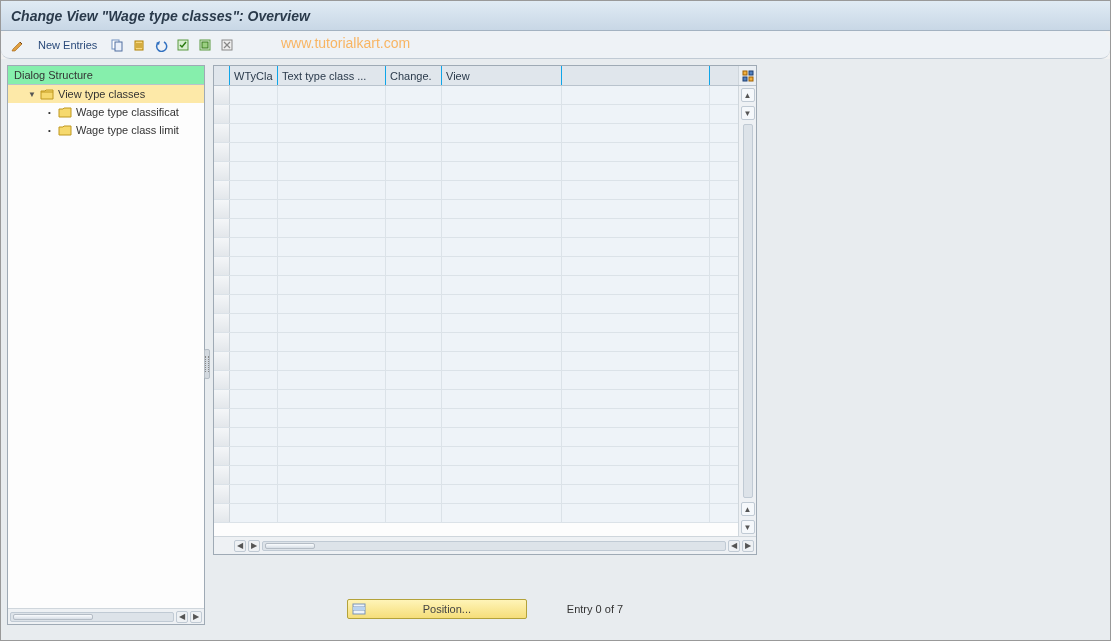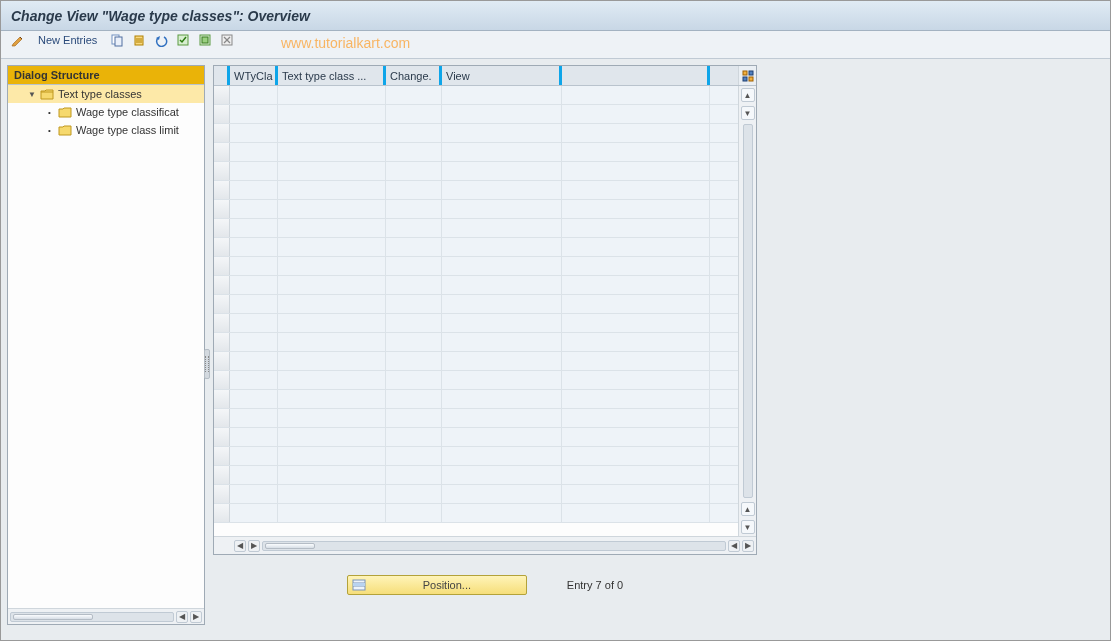--- a/index.html
+++ b/index.html
@@ -26,26 +26,27 @@
     font-weight: bold;
     font-style: italic;
     font-size: 14px;
     color: #2a3a4b;
   }
 
   
   .toolbar {
     height: 28px;
     display: flex;
-    align-items: flex-start;
+    align-items: center;
     padding: 0 8px;
     background: #eef2f6;
     border-bottom: 1px solid #c0cad4;
     gap: 4px;
     position: relative;
+    border-radius: 9px;
   }
   .btn-icon {
     width: 18px; height: 18px;
     display: inline-flex; align-items: center; justify-content: center;
     border: 1px solid transparent;
     border-radius: 2px;
     cursor: pointer;
   }
   .btn-text {
     padding: 2px 6px;
@@ -74,24 +75,24 @@
   .tree-panel {
     position: absolute;
     top: 6px; left: 6px;
     width: 198px;
     height: 560px;
     background: #fdfdfd;
     border: 1px solid #9faab5;
     display: flex; flex-direction: column;
   }
   .tree-header {
-    background: #eab308;
+    background: #86efac;
     border-bottom: 1px solid #b9c3cd;
     padding: 3px 6px;
-    font-weight: bold;
+    font-weight: normal;
     color: #333;
   }
   .tree-body { flex: 1; overflow: hidden; }
   .tree-row {
     display: flex; align-items: center;
     height: 18px;
     padding: 0 4px;
     white-space: nowrap; overflow: hidden;
     cursor: pointer;
     gap: 4px;
@@ -132,21 +133,21 @@
     position: absolute;
     top: 6px; left: 212px;
     width: 544px;
     height: 490px;
     background: #fdfdfd;
     border: 1px solid #9faab5;
     display: flex; flex-direction: column;
   }
   .grid-header-row { display: flex; height: 20px; background: #e0e6ec; border-bottom: 1px solid #b9c3cd; }
   .grid-hcell {
-    border-right: 3px solid #0ea5e9;
+    border-right: 1px solid #0ea5e9;
     padding: 2px 4px;
     color: #2a3a4b;
     display: flex; align-items: center;
     overflow: hidden; white-space: nowrap;
   }
   .grid-rowselect-h { width: 16px; }
   .col-1 { width: 48px; }
   .col-2 { width: 108px; }
   .col-3 { width: 56px; }
   .col-4 { width: 120px; }
@@ -188,21 +189,21 @@
   .grid-hscroll {
     height: 18px; border-top: 1px solid #cfd6dc;
     background: #eef1f4;
     display: flex; align-items: center; padding: 0 2px; gap: 2px;
   }
   .hscroll-spacer { width: 16px; }
 
   
   .footer {
     position: absolute;
-    top: 516px; left: 212px;
+    top: 540px; left: 212px;
     width: 544px;
     display: flex; align-items: center; justify-content: center;
     gap: 40px;
   }
   .position-btn {
     width: 180px; height: 20px;
     display: flex; align-items: center;
     border: 1px solid #b3a23a;
     background: linear-gradient(#fff4b8, #f6de7a);
     border-radius: 2px;
@@ -281,21 +282,21 @@
     <div class="tree-header">Dialog Structure</div>
     <div class="tree-body">
       <div class="tree-row tree-indent-1 selected">
         <span class="tree-toggle">▼</span>
         <span class="folder-icon">
           <svg class="folder-svg" width="14" height="12" viewBox="0 0 14 12">
               <path d="M1 3 L5 3 L6 2 L13 2 L13 11 L1 11 Z" fill="#f6d96e" stroke="#c0981e"></path>
               <path d="M1 4 L13 4" stroke="#c0981e"></path>
             </svg>
         </span>
-        <span>Text type classes</span>
+        <span>View type classes</span>
       </div>
       <div class="tree-row tree-indent-2">
         <span class="bullet">•</span>
         <span class="folder-icon">
           <svg class="folder-svg" width="14" height="12" viewBox="0 0 14 12">
               <path d="M1 3 L5 3 L6 2 L13 2 L13 11 L1 11 Z" fill="#f6d96e" stroke="#c0981e"></path>
             </svg>
         </span>
         <span>Wage type classificat</span>
       </div>
@@ -571,16 +572,16 @@
   <div class="footer">
     <div class="position-btn">
       <svg width="14" height="14" viewBox="0 0 14 14">
           <rect x="1" y="2" width="12" height="10" fill="#eef4fa" stroke="#7a93b8"></rect>
           <line x1="1" y1="5" x2="13" y2="5" stroke="#7a93b8"></line>
           <line x1="1" y1="8" x2="13" y2="8" stroke="#7a93b8"></line>
           <rect x="1" y="5" width="12" height="3" fill="#b9d3f0"></rect>
         </svg>
       <span class="pos-label">Position...</span>
     </div>
-    <span class="entry-text">Entry 7 of 0</span>
+    <span class="entry-text">Entry 0 of 7</span>
   </div>
 
 </div>
 
 </body></html>

